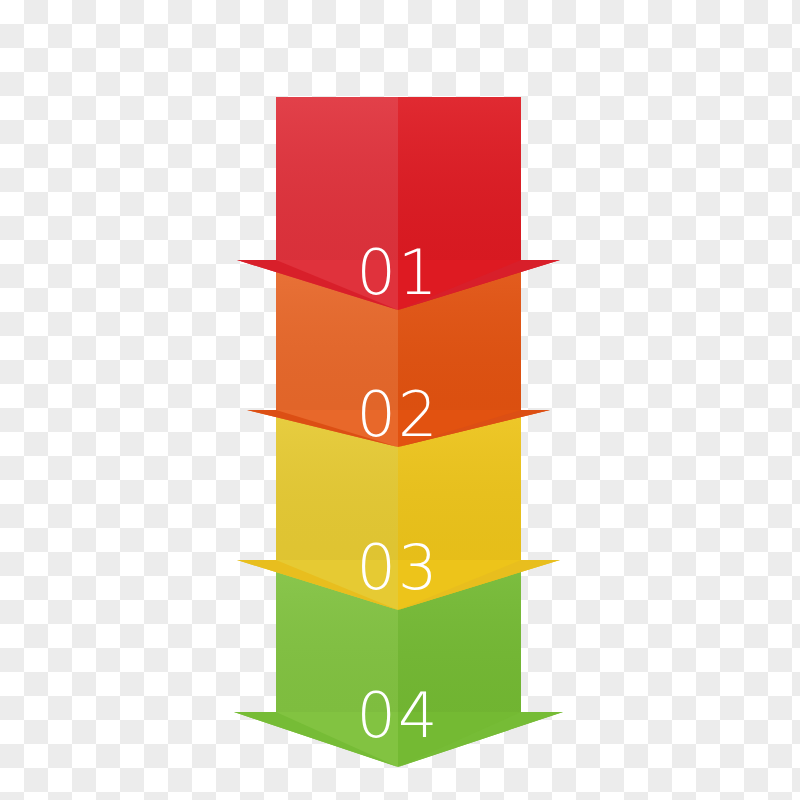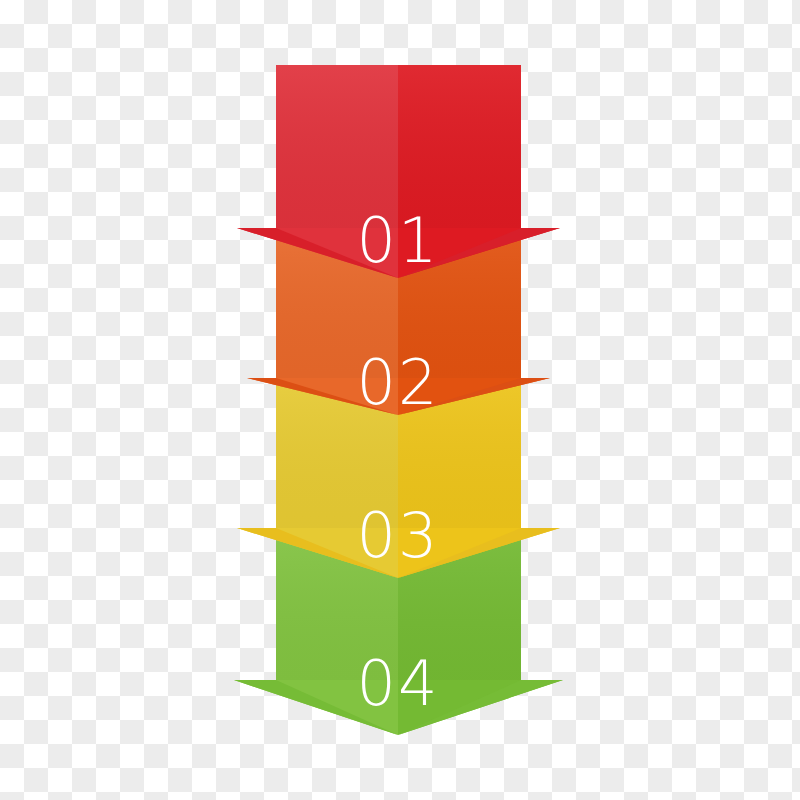--- a/index.html
+++ b/index.html
@@ -7,21 +7,21 @@
     width:800px;height:800px;overflow:hidden;
     font-family:"DejaVu Sans","Liberation Sans",sans-serif;
     
     background-color:#ffffff;
     background-image:
       linear-gradient(45deg,#ececec 25%,transparent 25%,transparent 75%,#ececec 75%),
       linear-gradient(45deg,#ececec 25%,transparent 25%,transparent 75%,#ececec 75%);
     background-size:48px 48px;
     background-position:0 0,24px 24px;
   }
-  #stage{position:relative;width:800px;height:584px;}
+  #stage{position:relative;width:800px;height:584px;margin-top:32px;}
   #arrow-svg{position:absolute;left:0;top:0;width:800px;height:800px;display:block;}
   .step-number{
     font-family:"DejaVu Sans","Liberation Sans",sans-serif;
     font-weight:300;
     fill:#ffffff;
     font-size:62px;
     letter-spacing:2px;
     text-anchor:middle;
     dominant-baseline:alphabetic;
   }

